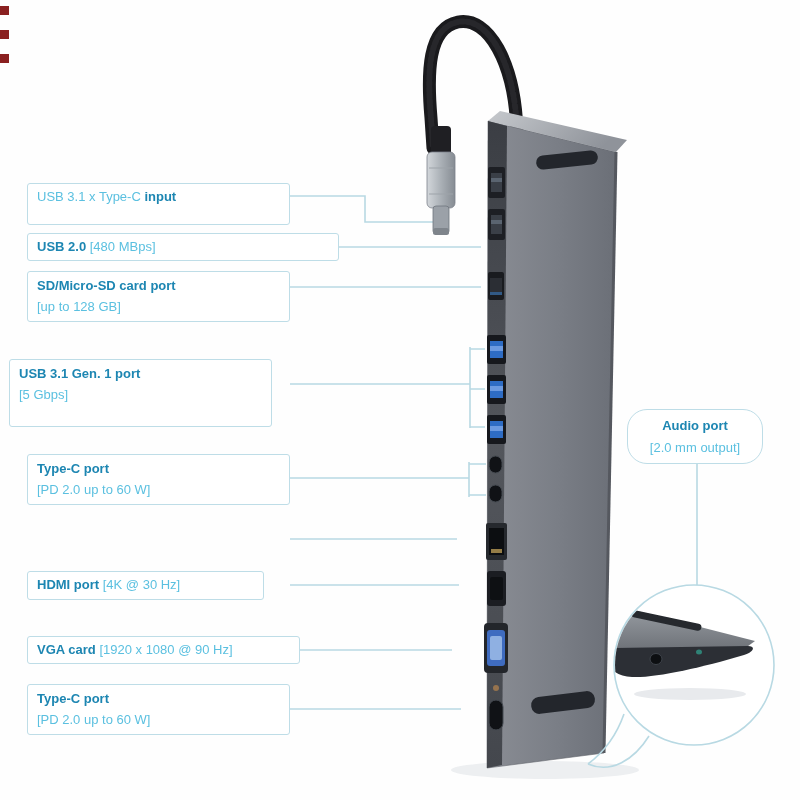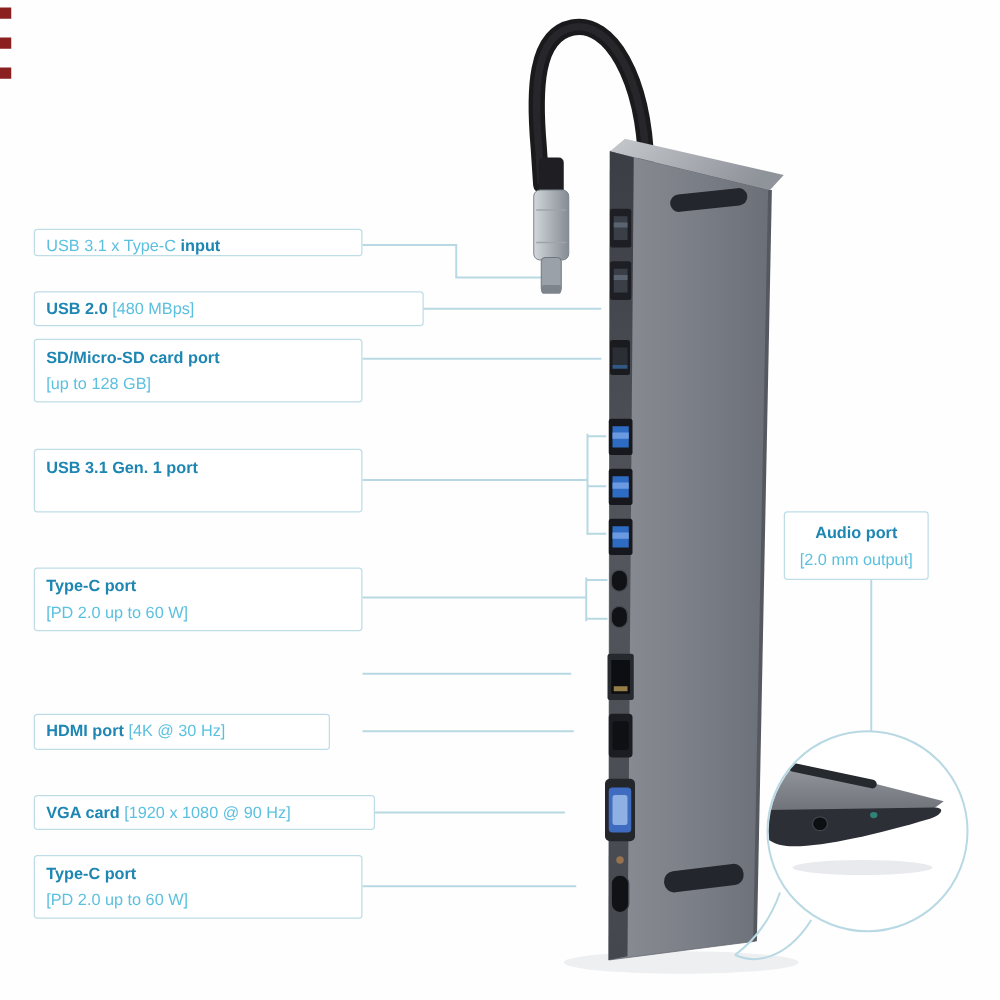--- a/index.html
+++ b/index.html
@@ -146,35 +146,36 @@
       <path d="M608 648 L748 646 C756 646 754 652 744 655 C700 668 656 678 632 677 C612 676 602 663 608 648 Z" fill="#2c2f35"></path>
       <ellipse cx="656" cy="659" rx="6" ry="5.5" fill="#0d0f12" stroke="#3f444b"></ellipse>
       <ellipse cx="699" cy="652" rx="3" ry="2.5" fill="#2f8276"></ellipse>
     </g>
     <g stroke="#b8d9e3" stroke-width="1.6" fill="none">
       <path d="M649 736 C634 760 611 774 588 764"></path>
       <path d="M624 714 C617 734 604 752 588 764"></path>
     </g>
   </svg>
 
-  <div class="callout" style="left:27px;top:183px;width:263px;height:22px;">
+  <div class="callout" style="left:27px;top:183px;width:263px;height:42px;">
     <span class="light">USB 3.1 x Type-C </span><span class="strong">input</span>
   </div>
 
   <div class="callout" style="left:27px;top:233px;width:312px;height:28px;">
     <span class="strong">USB 2.0</span><span class="light"> [480 MBps]</span>
   </div>
 
   <div class="callout" style="left:27px;top:271px;width:263px;height:51px;line-height:21px;">
     <div><span class="strong">SD/Micro-SD card port</span></div>
     <div><span class="light">[up to 128 GB]</span></div>
   </div>
 
-  <div class="callout" style="left:27px;top:359px;width:263px;height:51px;line-height:21px;">
+  <div class="callout" style="left:9px;top:359px;width:263px;height:68px;line-height:21px;">
     <div><span class="strong">USB 3.1 Gen. 1 port</span></div>
+    <div><span class="light">[5 Gbps]</span></div>
   </div>
 
   <div class="callout" style="left:27px;top:454px;width:263px;height:51px;line-height:21px;">
     <div><span class="strong">Type-C port</span></div>
     <div><span class="light">[PD 2.0 up to 60 W]</span></div>
   </div>
 
 
   <div class="callout" style="left:27px;top:571px;width:237px;height:29px;">
     <span class="strong">HDMI port</span><span class="light"> [4K @ 30 Hz]</span>
@@ -182,18 +183,18 @@
 
   <div class="callout" style="left:27px;top:636px;width:273px;height:28px;">
     <span class="strong">VGA card</span><span class="light"> [1920 x 1080 @ 90 Hz]</span>
   </div>
 
   <div class="callout" style="left:27px;top:684px;width:263px;height:51px;line-height:21px;">
     <div><span class="strong">Type-C port</span></div>
     <div><span class="light">[PD 2.0 up to 60 W]</span></div>
   </div>
 
-  <div class="callout center" style="left:627px;top:409px;width:116px;height:55px;line-height:22px;padding-top:5px;">
+  <div class="callout center" style="left:627px;top:409px;width:136px;height:55px;line-height:22px;padding-top:5px;border-radius:20px;">
     <div><span class="strong">Audio port</span></div>
     <div><span class="light">[2.0 mm output]</span></div>
   </div>
 
 </div>
 
 </body></html>

